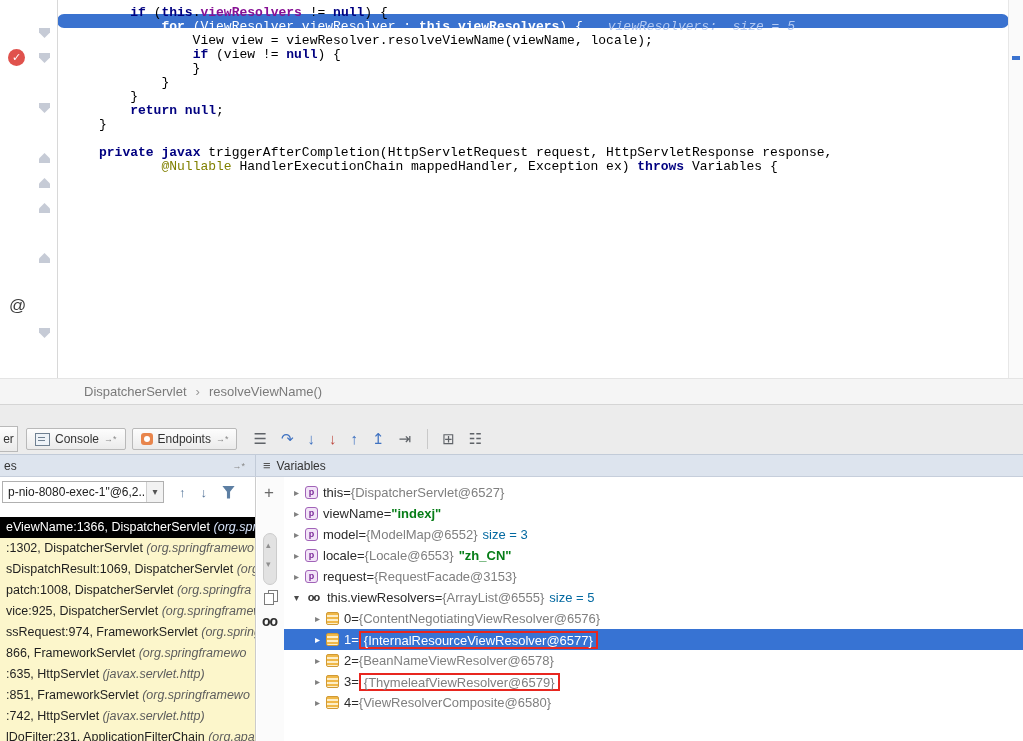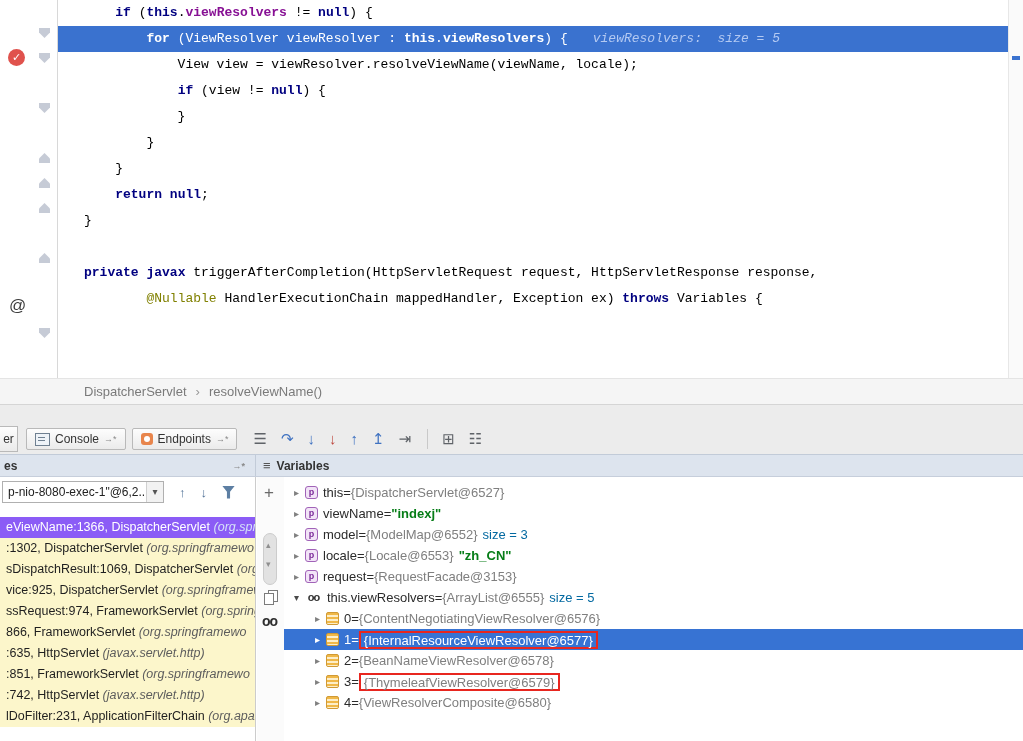--- a/index.html
+++ b/index.html
@@ -12,21 +12,21 @@
   .breakpoint{position:absolute;left:8px;top:49px;width:17px;height:17px;border-radius:50%;
               background:#e0524d;color:#fff;font-size:11px;line-height:17px;text-align:center;cursor:pointer;}
   .at-icon{position:absolute;left:9px;top:296px;font-size:17px;color:#3c3c3c;}
   .fold-gutter{position:absolute;left:37px;top:0;width:16px;height:100%;}
   .fold{position:absolute;left:2px;width:11px;height:10px;background:#c6cbd6;cursor:pointer;}
   .fold.down{clip-path:polygon(0 0,100% 0,100% 45%,50% 100%,0 45%);}
   .fold.up{clip-path:polygon(50% 0,100% 55%,100% 100%,0 100%,0 55%);}
 
   .code{position:absolute;left:57px;top:0;right:14px;height:100%;
         font-family:"Liberation Mono","DejaVu Sans Mono",monospace;font-size:13px;}
-  .code-line{height:26px;line-height:25px;white-space:pre;padding-left:27px;}
+  .code-line{height:14px;line-height:25px;white-space:pre;padding-left:42px;border-radius:8px;}
   .code-line.exec{background:#3a72cf;}
   .tok-plain{color:#000;}
   .tok-kw{color:#000080;font-weight:bold;}
   .tok-field{color:#871094;font-weight:bold;}
   .tok-anno{color:#808000;}
   .exec span{color:#fff !important;}
   .exec .inline-hint{color:#b3c9f2 !important;font-style:italic;margin-left:25px;}
 
   .editor-scrollbar{position:absolute;right:0;top:0;width:14px;height:100%;background:#fafafa;border-left:1px solid #e7e7e7;}
   .sb-mark{position:absolute;top:56px;left:3px;width:8px;height:4px;background:#3a72cf;}
@@ -47,40 +47,40 @@
   .console-icon::after{content:"";position:absolute;left:2px;top:3px;width:7px;height:1px;background:#6f8091;box-shadow:0 3px 0 #6f8091;}
   .endpoints-icon{width:12px;height:12px;border-radius:3px;background:#e8854c;position:relative;flex:none;}
   .endpoints-icon::after{content:"";position:absolute;left:3px;top:3px;width:6px;height:6px;border-radius:50%;background:#fff;}
   .tb-icons{display:flex;align-items:center;gap:14px;margin-left:16px;font-size:15px;}
   .tb-icon{cursor:pointer;line-height:20px;}
   .tb-icon:nth-child(8){border-left:1px solid #c9c9c9;padding-left:14px;margin-left:2px;}
 
   
   .panel-headers{position:absolute;left:0;top:454px;width:100%;height:23px;background:#dde4ee;
                  border-top:1px solid #c2cbd8;border-bottom:1px solid #c6cedb;box-sizing:border-box;
-                 display:flex;font-size:12px;color:#333;font-weight:bold;}
+                 display:flex;font-size:12px;color:#333;}
   .ph-left{width:256px;display:flex;align-items:center;padding:0 10px 0 4px;box-sizing:border-box;border-right:1px solid #c2cbd8;}
   .ph-left .jump{margin-left:auto;}
   .ph-right{flex:1;display:flex;align-items:center;padding-left:7px;gap:6px;}
   .hamb{color:#555;font-size:13px;cursor:pointer;}
 
   
   .frames-panel{position:absolute;left:0;top:477px;width:256px;bottom:0;background:#fff;border-right:1px solid #ccc;box-sizing:border-box;}
   .thread-row{position:absolute;left:0;top:3px;width:100%;height:24px;display:flex;align-items:center;gap:15px;padding-left:2px;box-sizing:border-box;}
   .combo{width:162px;height:22px;border:1px solid #b0b0b0;background:#fff;display:flex;align-items:center;
          font-size:12px;color:#222;box-sizing:border-box;cursor:pointer;flex:none;}
   .combo-text{flex:1;padding-left:5px;white-space:nowrap;overflow:hidden;}
   .combo-arrow{width:16px;text-align:center;color:#555;font-size:10px;border-left:1px solid #d0d0d0;background:#f2f2f2;height:100%;line-height:20px;flex:none;}
   .mini{color:#4f7096;font-size:13px;font-weight:bold;cursor:pointer;}
   .funnel{width:13px;height:13px;background:#5d7fa3;clip-path:polygon(0 0,100% 0,62% 48%,62% 100%,38% 100%,38% 48%);cursor:pointer;}
   .frames-list{position:absolute;left:0;top:40px;right:0;bottom:0;overflow:hidden;}
   .frame-row{height:21px;line-height:21px;background:#fcf6cb;font-size:12.5px;color:#1f1f1f;
              padding-left:6px;white-space:nowrap;overflow:hidden;cursor:pointer;}
   .frame-row .pkg{font-style:italic;color:#5d5d5d;}
-  .frame-row.selected{background:#8b5cf6;color:#fff;}
+  .frame-row.selected{background:#000000;color:#fff;}
   .frame-row.selected .pkg{color:#d6e2f8;}
 
   
   .mid-strip{position:absolute;left:257px;top:477px;width:27px;bottom:0;background:#fbfbfb;}
   .plus{position:absolute;left:7px;top:6px;font-size:17px;color:#6a6a6a;cursor:pointer;}
   .thumb{position:absolute;left:6px;top:56px;width:14px;height:52px;background:#e2e2e2;border:1px solid #cccccc;border-radius:7px;box-sizing:border-box;cursor:pointer;}
   .tri{position:absolute;left:9px;font-size:9px;color:#8f8f8f;cursor:pointer;}
   .tri-up{top:63px;}
   .tri-dn{top:82px;}
   .copy{position:absolute;left:7px;top:113px;width:13px;height:15px;cursor:pointer;}
@@ -199,20 +199,21 @@
         <span class="combo-arrow">▾</span>
       </div>
       <span class="mini">↑</span>
       <span class="mini">↓</span>
       <span class="funnel"></span>
     </div>
     <div class="frames-list">
         <div class="frame-row selected"><span>eViewName:1366, DispatcherServlet </span><span class="pkg">(org.spr</span></div>
         <div class="frame-row"><span>:1302, DispatcherServlet </span><span class="pkg">(org.springframewo</span></div>
         <div class="frame-row"><span>sDispatchResult:1069, DispatcherServlet </span><span class="pkg">(org</span></div>
+        <div class="frame-row"><span>patch:1008, DispatcherServlet </span><span class="pkg">(org.springfra</span></div>
         <div class="frame-row"><span>vice:925, DispatcherServlet </span><span class="pkg">(org.springframew</span></div>
         <div class="frame-row"><span>ssRequest:974, FrameworkServlet </span><span class="pkg">(org.spring</span></div>
         <div class="frame-row"><span>866, FrameworkServlet </span><span class="pkg">(org.springframewo</span></div>
         <div class="frame-row"><span>:635, HttpServlet </span><span class="pkg">(javax.servlet.http)</span></div>
         <div class="frame-row"><span>:851, FrameworkServlet </span><span class="pkg">(org.springframewo</span></div>
         <div class="frame-row"><span>:742, HttpServlet </span><span class="pkg">(javax.servlet.http)</span></div>
         <div class="frame-row"><span>lDoFilter:231, ApplicationFilterChain </span><span class="pkg">(org.apa</span></div>
       </div>
   </div>
 

